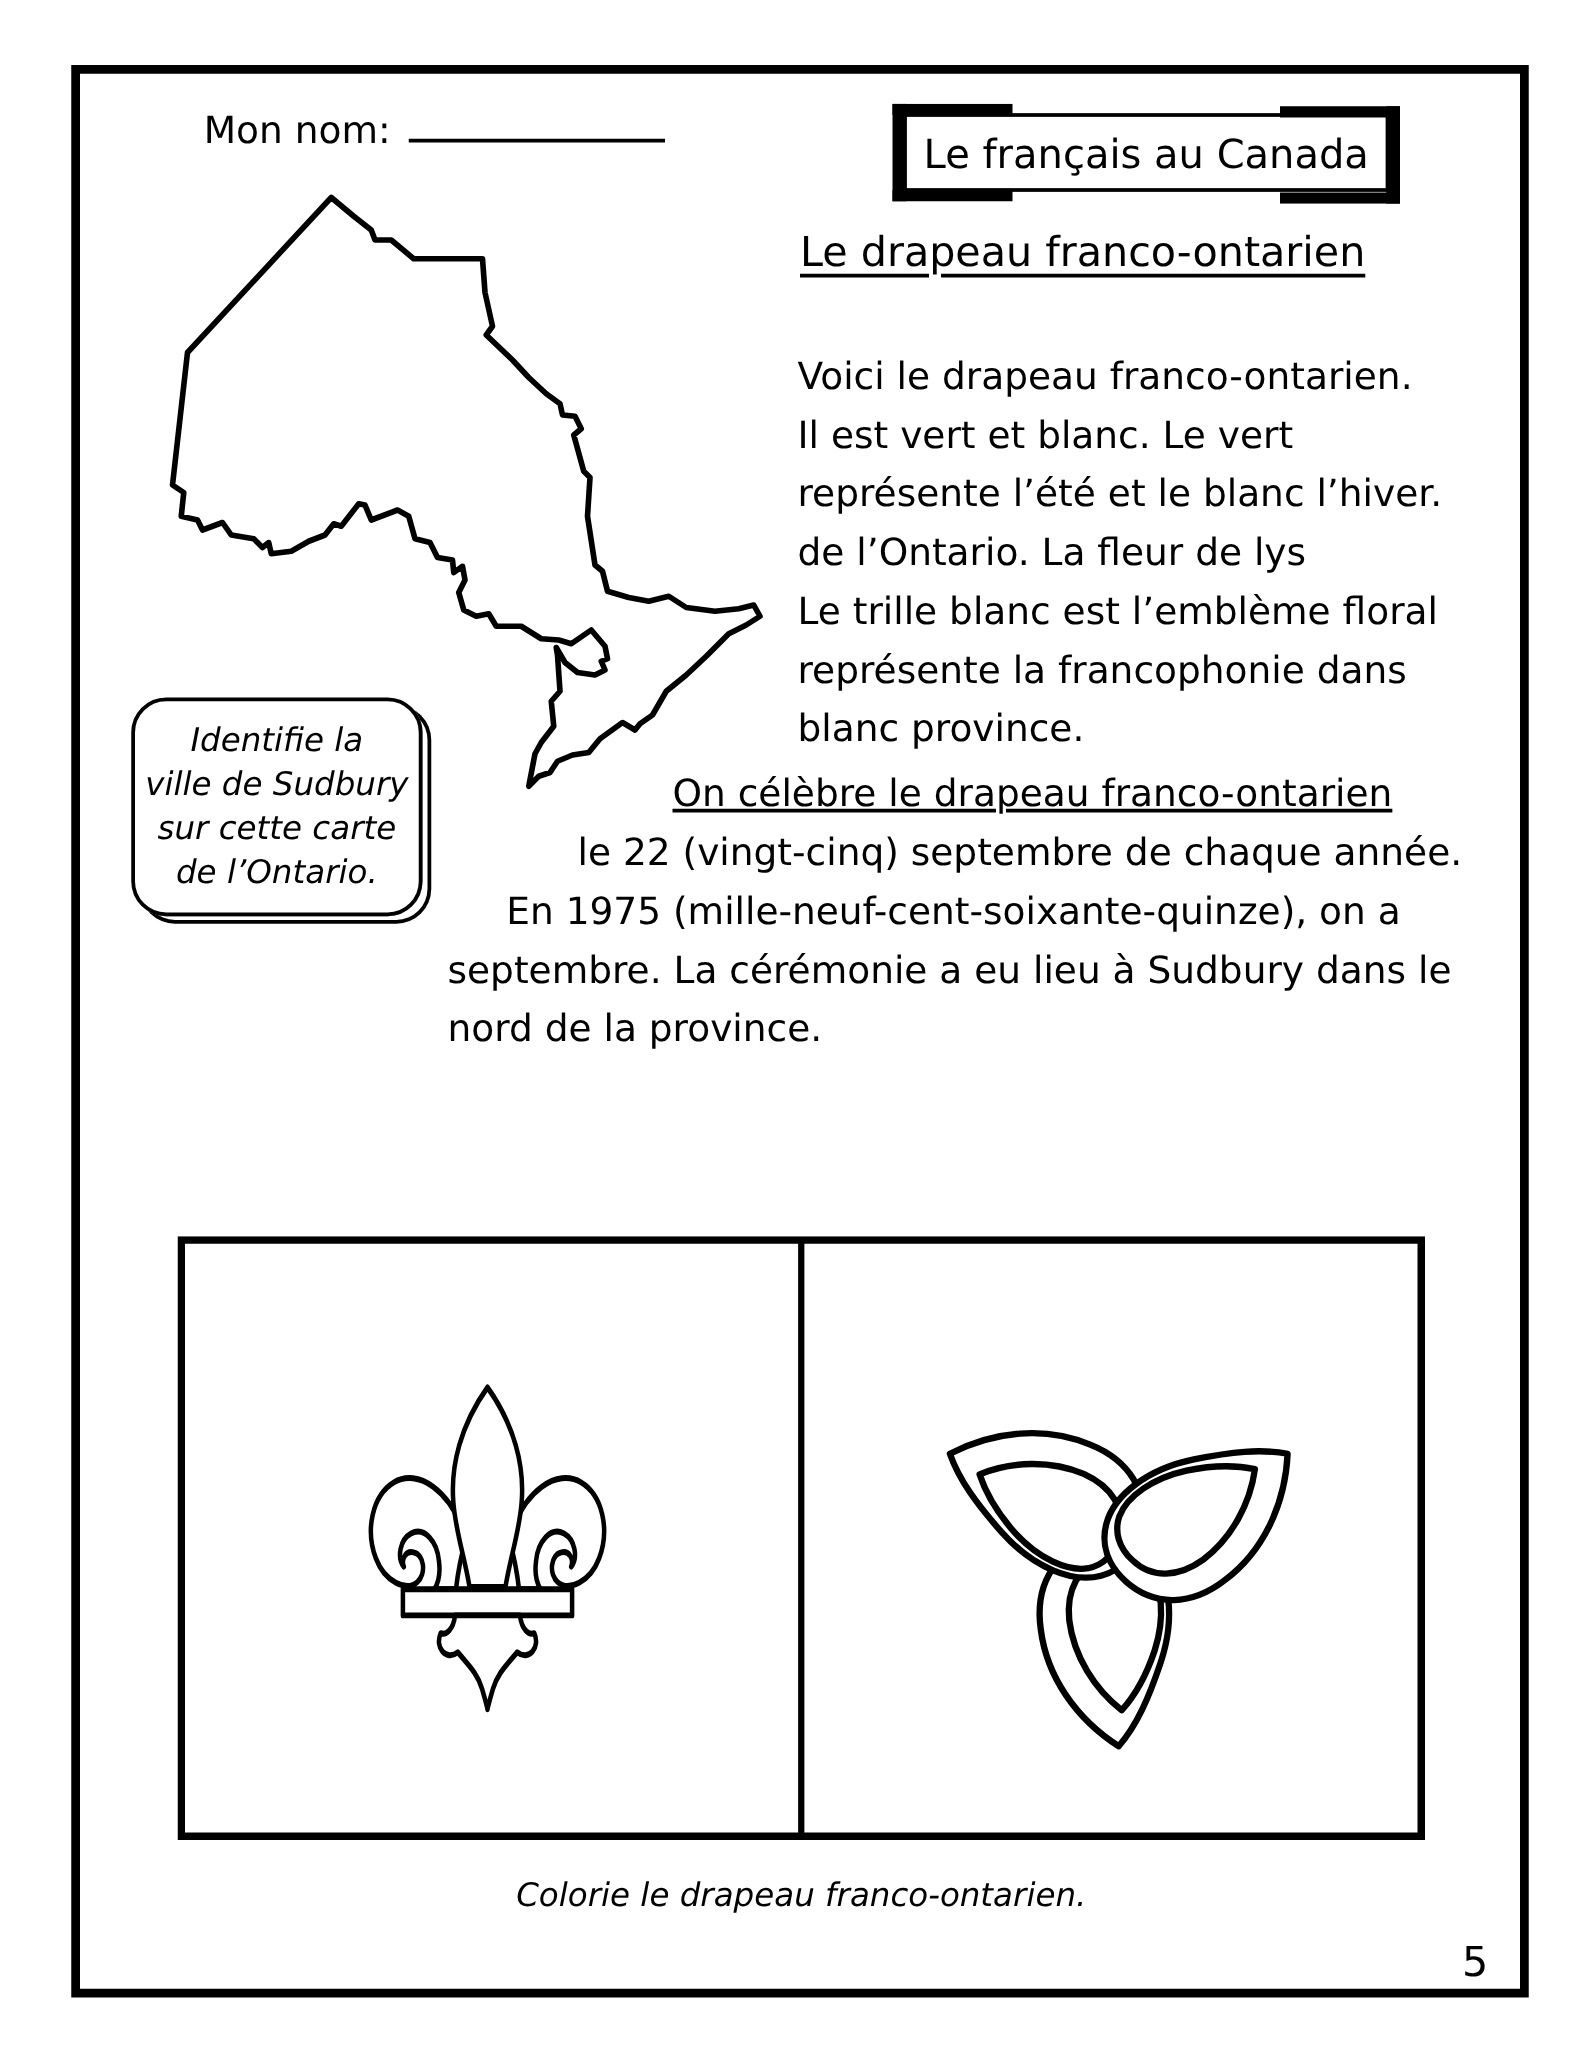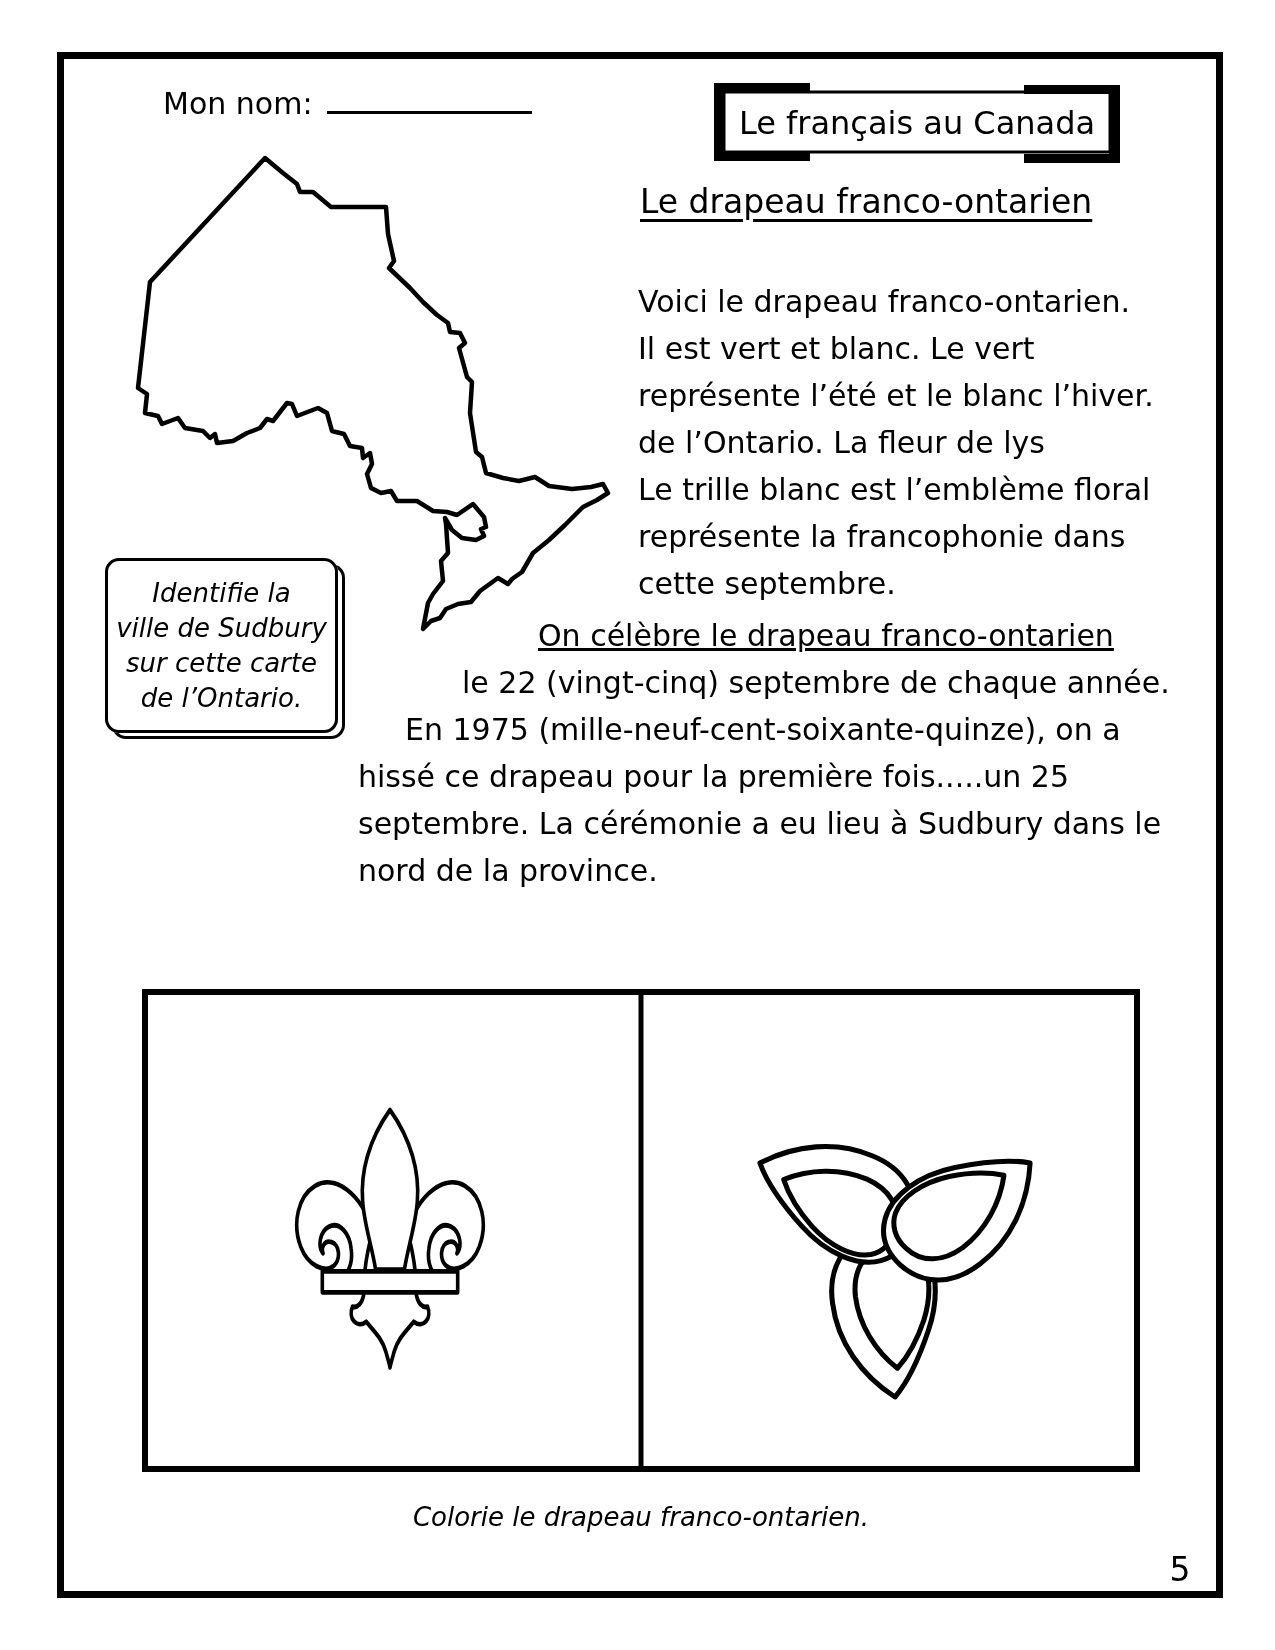--- a/index.html
+++ b/index.html
@@ -22,21 +22,21 @@
   #heading{left:640px;top:182px;width:470px;text-align:left;font-size:33px;
            text-decoration:underline;text-underline-offset:6px;}
 
   #intro-paragraph{left:638px;top:278px;font-size:30px;line-height:47px;}
   #history-paragraph{left:358px;top:612px;font-size:30px;line-height:47px;}
   #history-paragraph .line:nth-child(1){margin-left:180px;text-decoration:underline;}
   #history-paragraph .line:nth-child(2){margin-left:104px;}
   #history-paragraph .line:nth-child(3){margin-left:47px;}
 
   #map-note{left:105px;top:558px;width:233px;height:175px;
-            border:3px solid #000;border-radius:14px;box-sizing:border-box;
+            border:3px solid #000;border-radius:28px;box-sizing:border-box;
             box-shadow:7px 6px 0 -3px #fff,7px 6px 0 0 #000;
             display:flex;align-items:center;justify-content:center;}
   #map-note-text{font-size:26px;line-height:35px;font-style:italic;text-align:center;}
 
   #ontario-map{left:110px;top:140px;}
   #flag{left:142px;top:989px;}
 
   #flag-caption{left:142px;top:1502px;width:998px;text-align:center;
                 font-size:26px;font-style:italic;}
   #page-number{left:1150px;top:1550px;width:60px;font-size:33px;text-align:center;}
@@ -87,28 +87,27 @@
     </div>
 </div>
 
 <div class="abs" id="intro-paragraph">
     <div class="line">Voici le drapeau franco-ontarien.</div>
     <div class="line">Il est vert et blanc. Le vert</div>
     <div class="line">représente l’été et le blanc l’hiver.</div>
     <div class="line">de l’Ontario. La fleur de lys</div>
     <div class="line">Le trille blanc est l’emblème floral</div>
     <div class="line">représente la francophonie dans</div>
-    <div class="line">cette septembre.</div>
+    <div class="line">blanc province.</div>
   </div>
 
 <div class="abs" id="history-paragraph">
     <div class="line">On célèbre le drapeau franco-ontarien</div>
     <div class="line">le 22 (vingt-cinq) septembre de chaque année.</div>
     <div class="line">En 1975 (mille-neuf-cent-soixante-quinze), on a</div>
-    <div class="line">hissé ce drapeau pour la première fois.....un 25</div>
     <div class="line">septembre. La cérémonie a eu lieu à Sudbury dans le</div>
     <div class="line">nord de la province.</div>
   </div>
 
 <svg class="abs" id="flag" width="998" height="483" viewBox="0 0 998 483" role="img">
   <rect x="3" y="3" width="992" height="477" fill="#fff" stroke="#000" stroke-width="6"></rect>
   <line x1="499" y1="3" x2="499" y2="480" stroke="#000" stroke-width="5"></line>
 
   <g transform="translate(248,252) scale(0.72,0.95)" fill="#fff" stroke="#000" stroke-width="5" stroke-linejoin="round">
     <path d="M24,-10 C40,-52 78,-70 104,-58 C128,-47 136,-18 124,6 C114,26 90,34 78,26

